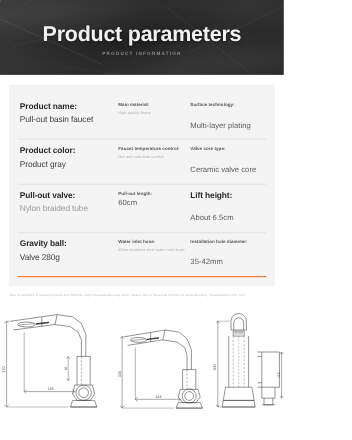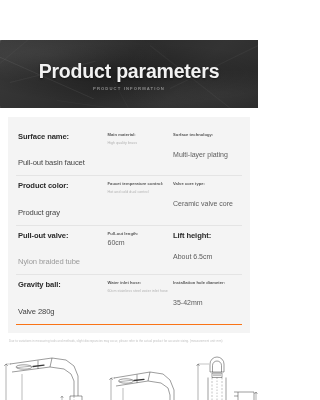--- a/index.html
+++ b/index.html
@@ -10,21 +10,20 @@
     overflow:hidden;
     position:relative;
   }
 
   
   .header {
     position:relative;
     height:68px;
     background:#404040;
     overflow:hidden;
-    margin-top:40px;
   }
   .marble {
     position:absolute; inset:0;
     background:
       linear-gradient(118deg, rgba(255,255,255,.055) 0 1px, transparent 1px 38%),
       linear-gradient(72deg, rgba(255,255,255,.045) 0 1px, transparent 1px 46%),
       linear-gradient(100deg, rgba(255,255,255,.035) 0 1px, transparent 1px 60%),
       linear-gradient(142deg, rgba(255,255,255,.05) 0 1px, transparent 1px 30%),
       linear-gradient(160deg, rgba(255,255,255,.03) 0 1px, transparent 1px 72%),
       radial-gradient(ellipse 70% 55% at 18% 22%, rgba(255,255,255,.05), transparent 70%),
@@ -96,21 +95,21 @@
     font-size:7.6px;
     font-weight:bold;
     color:#2b2b2b;
     line-height:1.25;
     letter-spacing:-.1px;
   }
   .val-lg {
     font-size:7.6px;
     color:#9b9b9b;
     line-height:1.45;
-    margin-top:16px;
+    margin-top:2px;
     letter-spacing:-.1px;
   }
   .val-lg.dark { color:#444; }
 
   .lbl-sm {
     font-size:4.1px;
     font-weight:bold;
     color:#555;
     line-height:1.35;
     letter-spacing:.05px;
@@ -171,21 +170,21 @@
     <div class="title">Product parameters</div>
     <div class="subtitle">PRODUCT INFORMATION</div>
   </div>
 </div>
 
 <div class="spec-wrap">
   <div class="spec-panel">
 
     <div class="spec-row">
       <div class="cell c1">
-        <div class="lbl-lg">Surface name:</div>
+        <div class="lbl-lg">Product name:</div>
         <div class="val-lg dark">Pull-out basin faucet</div>
       </div>
       <div class="cell c2">
         <div class="lbl-sm">Main material:</div>
         <div class="val-sm">High quality brass</div>
       </div>
       <div class="cell c3">
         <div class="lbl-sm">Surface technology:</div>
         <div class="val-md">Multi-layer plating</div>
       </div>

